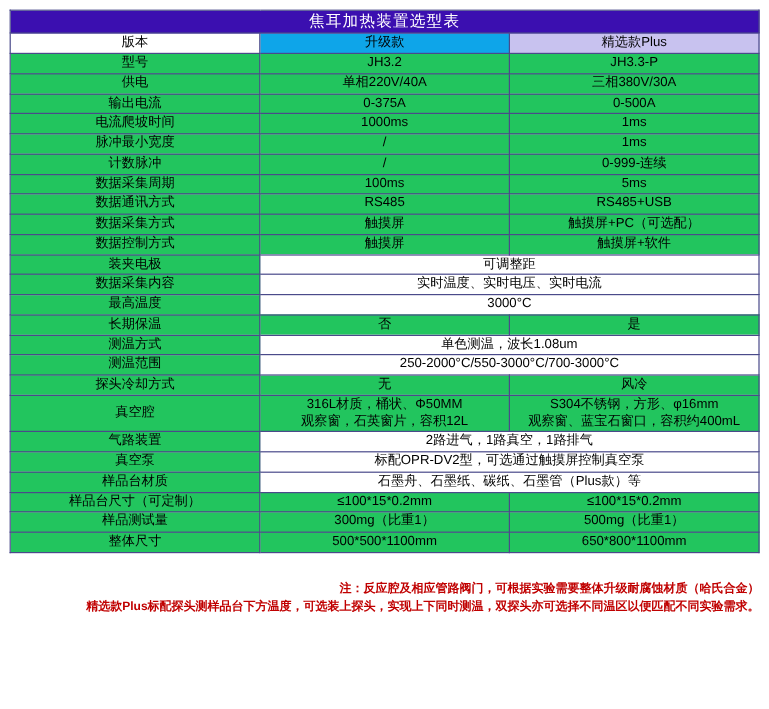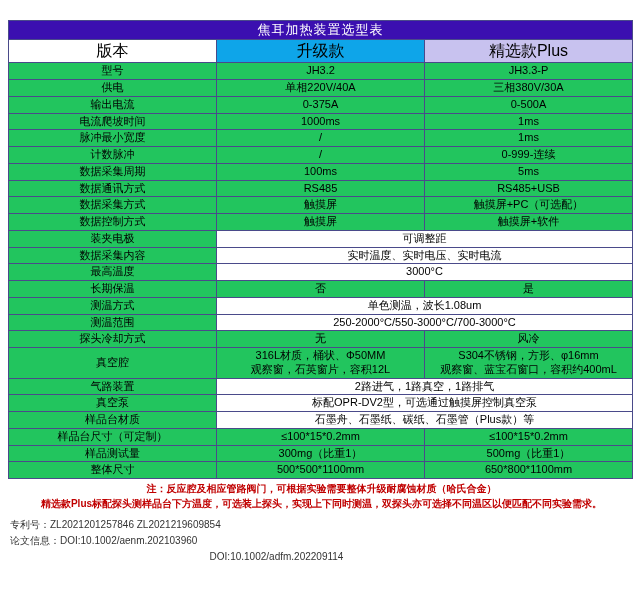--- a/index.html
+++ b/index.html
@@ -10,21 +10,21 @@
   body {
     width: 641px;
     height: 591px;
     font-family: "Liberation Sans", sans-serif;
     color: #000000;
   }
   #sheet {
     width: 641px;
     height: 591px;
     box-sizing: border-box;
-    padding: 20px 8px 4px 8px;
+    padding: 8px 8px 4px 8px;
     position: relative;
   }
   table.spec {
     width: 625px;
     border-collapse: collapse;
     table-layout: fixed;
     font-size: 11px;
   }
   table.spec td, table.spec th {
     border: 1px solid #4a4a8a;
@@ -45,37 +45,37 @@
   }
   .col-label {
     width: 130px;
     font-weight: bold;
     background: #22c55e;
   }
   .col-a { width: 247px; background: #22c55e; }
   .col-b { width: 246px; background: #22c55e; }
   .hdr td {
     font-weight: bold;
-    font-size: 16px;
+    font-size: 11px;
     padding: 3px 2px;
   }
   .hdr .col-label { background: #ffffff; }
   .hdr .col-a { background: #0ea5e9; }
   .hdr .col-b { background: #c8c2ef; }
   td.merge2 {
     background: #ffffff;
   }
   .two-line { line-height: 1.35; }
   .notes {
-    margin-top: 2px;
+    margin-top: 22px;
     font-size: 10px;
     color: #c00000;
     font-weight: bold;
     line-height: 1.5;
-    text-align: center;
+    text-align: right;
     padding-left: 2px;
   }
   .footer {
     margin-top: 6px;
     font-size: 10px;
     color: #333333;
     line-height: 1.6;
     text-align: left;
     padding-left: 2px;
   }
@@ -213,25 +213,14 @@
           <td class="col-b">650*800*1100mm</td>
         </tr>
       </tbody>
   </table>
 
   <div class="notes">
     <div>注：反应腔及相应管路阀门，可根据实验需要整体升级耐腐蚀材质（哈氏合金）</div>
     <div>精选款Plus标配探头测样品台下方温度，可选装上探头，实现上下同时测温，双探头亦可选择不同温区以便匹配不同实验需求。</div>
   </div>
 
-  <div class="footer">
-    <div>
-      <span class="footer-label">专利号：</span><span>ZL202120125784​6  ZL202121960985​4</span>
-    </div>
-    <div>
-      <span class="footer-label">论文信息：</span><span>DOI:10.1002/aenm.202103960</span>
-    </div>
-    <div class="center-line">
-      <span>DOI:10.1002/adfm.202209114</span>
-    </div>
-  </div>
 
 </div>
 
 </body></html>

